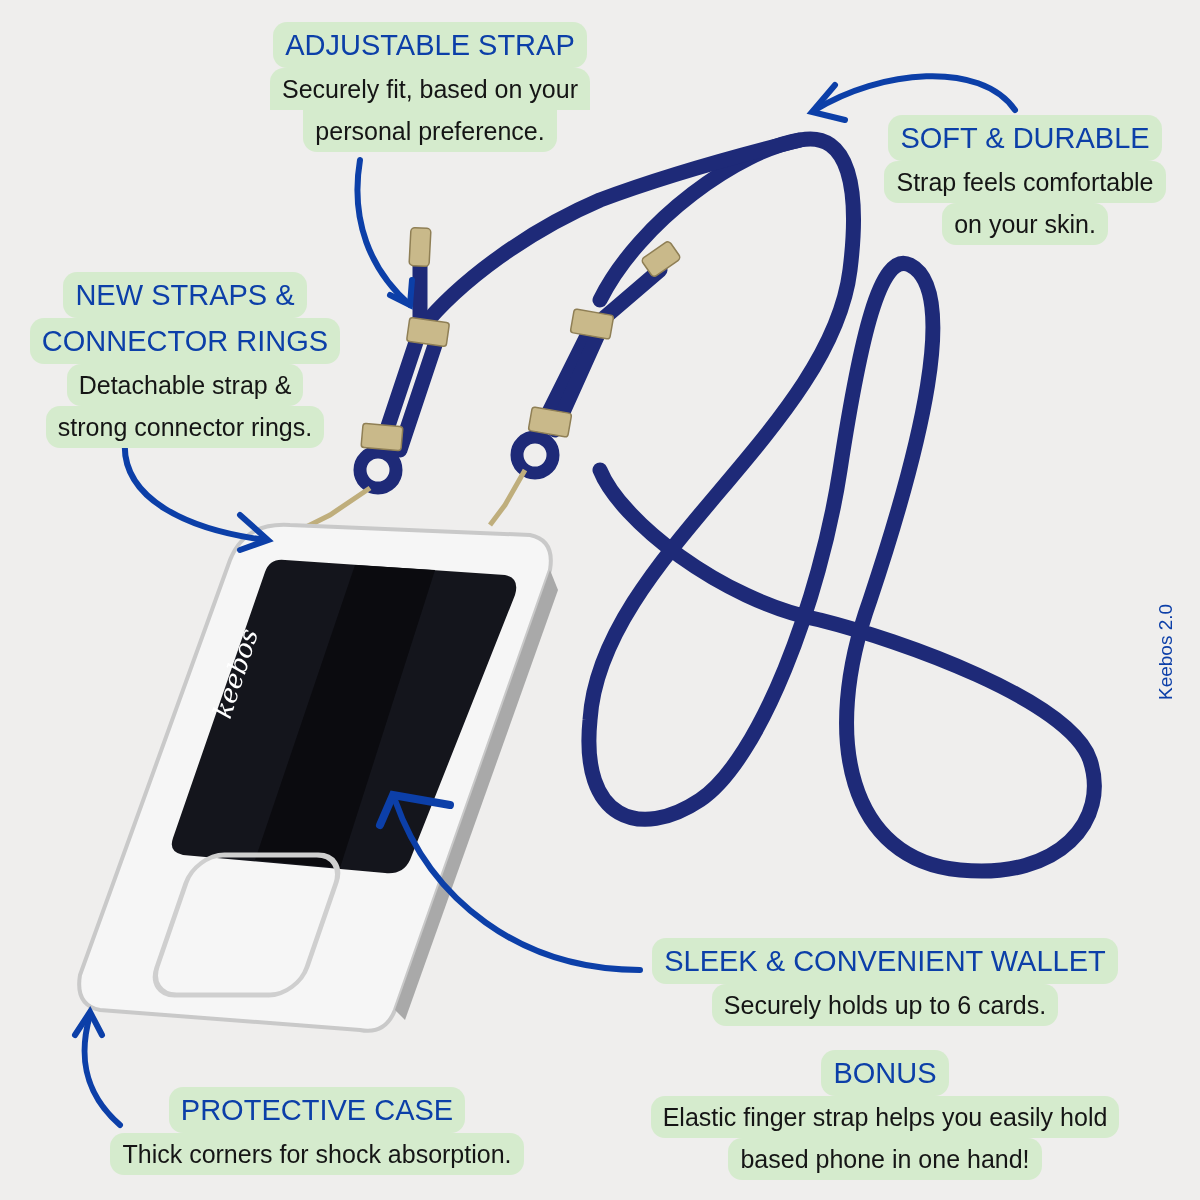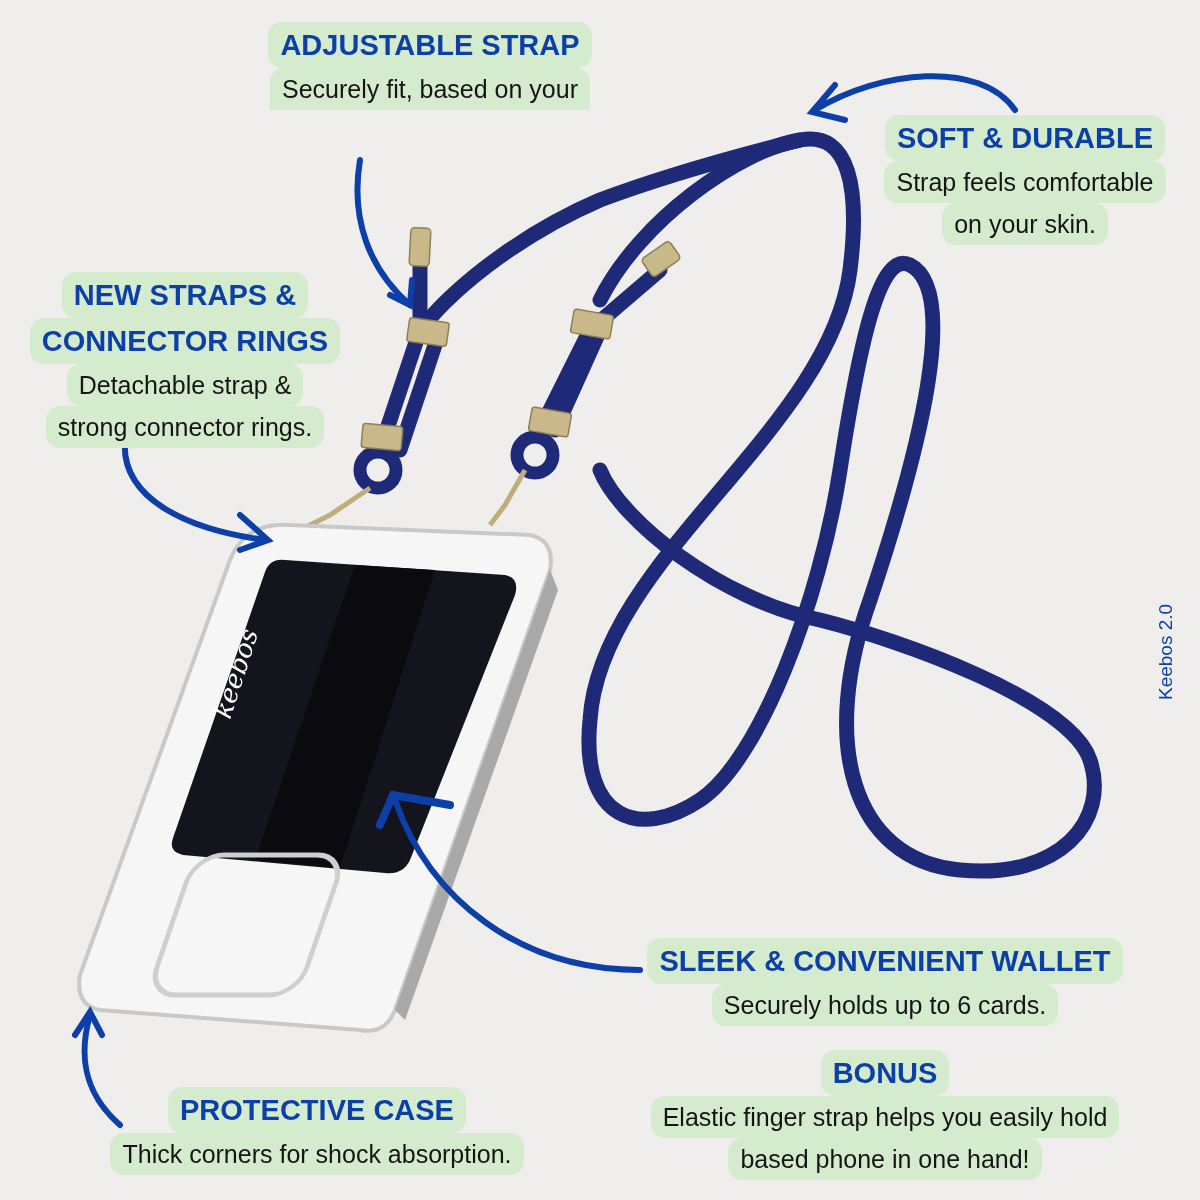--- a/index.html
+++ b/index.html
@@ -8,21 +8,21 @@
     background: #efeeed;
     font-family: "Liberation Sans", "DejaVu Sans", sans-serif;
   }
   .art { position: absolute; left: 0; top: 0; width: 1200px; height: 1200px; }
   .callout { position: absolute; text-align: center; }
   .pill {
     display: inline-block; background: #d5ebcd; border-radius: 14px;
     padding: 2px 12px; margin: 0;
   }
   .ttl {
-    color: #0c3fa8; font-weight: bold; font-size: 29px; letter-spacing: 0px;
+    color: #0c3fa8; font-weight: normal; font-size: 29px; letter-spacing: 0px;
     line-height: 42px;
   }
   .desc {
     color: #151515; font-size: 25px; line-height: 38px;
   }
   .stack { display: flex; flex-direction: column; align-items: center; }
   .vertical-brand {
     position: absolute; left: 1155px; top: 700px;
     transform: rotate(-90deg); transform-origin: left top;
     color: #0c3fa8; font-size: 19px; white-space: nowrap;
@@ -82,20 +82,21 @@
     <path d="M640 970 C 520 970, 430 900, 395 800"></path>
     <path d="M380 825 L 393 795 L 450 805" stroke-width="8"></path>
     <path d="M120 1125 C 80 1090, 80 1050, 90 1015"></path>
     <path d="M75 1035 L 90 1012 L 102 1035"></path>
   </g>
 </svg>
 
 <div class="callout stack" style="left:250px; top:22px; width:360px;">
   <div class="pill ttl">ADJUSTABLE STRAP</div>
   <div class="pill desc" style="border-radius:14px 14px 0 0">Securely fit, based on your</div>
+  <div class="pill desc" style="border-radius:0 0 14px 14px">personal preference.</div>
 </div>
 
 <div class="callout stack" style="left:855px; top:115px; width:340px;">
   <div class="pill ttl">SOFT &amp; DURABLE</div>
   <div class="pill desc">Strap feels comfortable</div>
   <div class="pill desc">on your skin.</div>
 </div>
 
 <div class="callout stack" style="left:15px; top:272px; width:340px;text-align:center;">
   <div class="pill ttl">NEW STRAPS &amp;</div>

